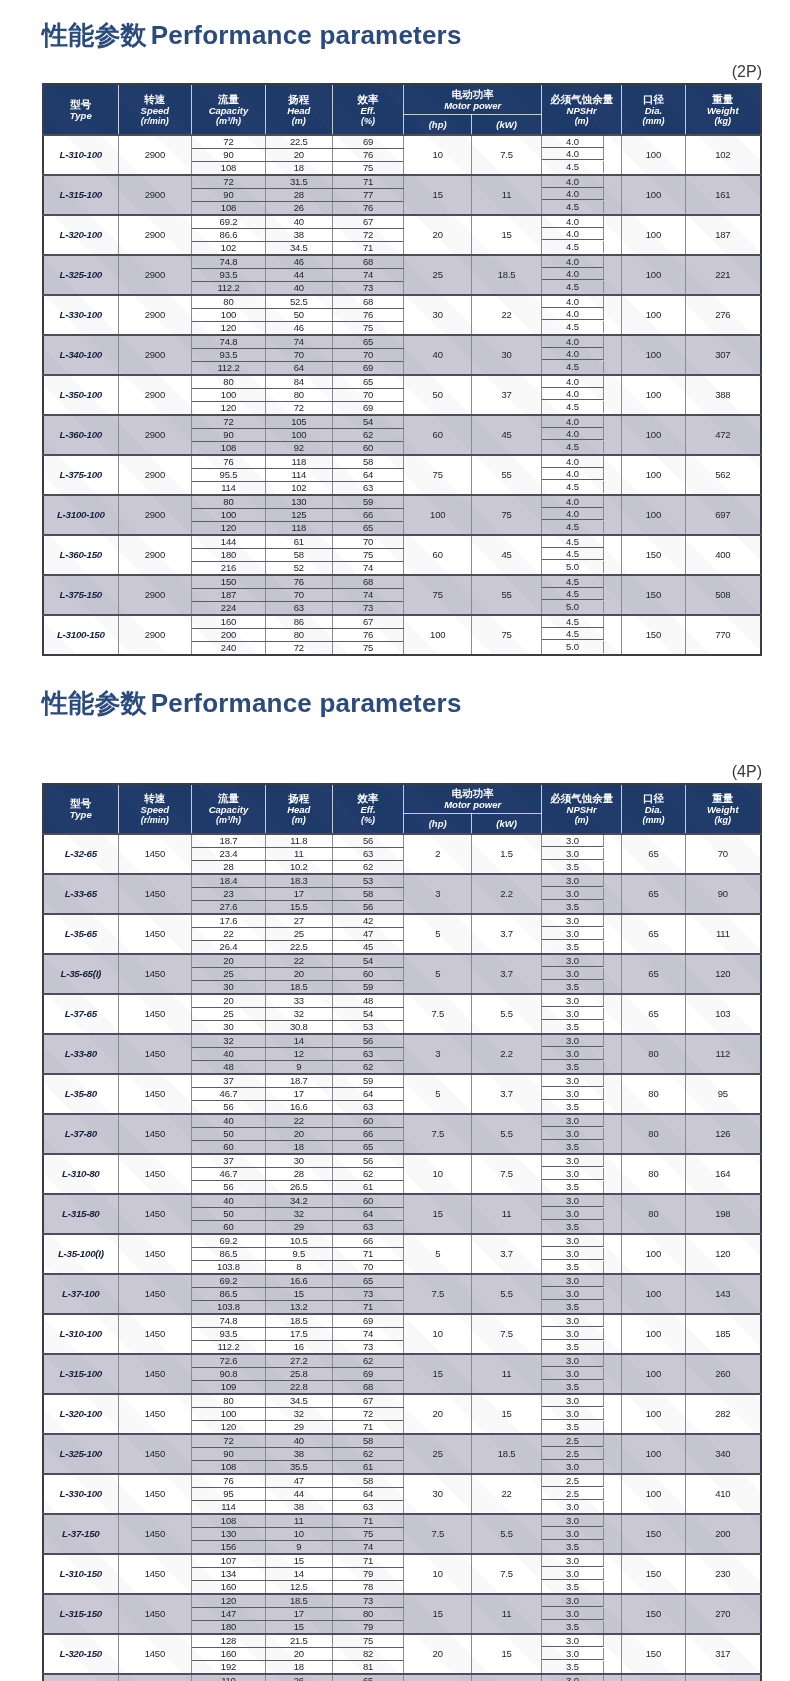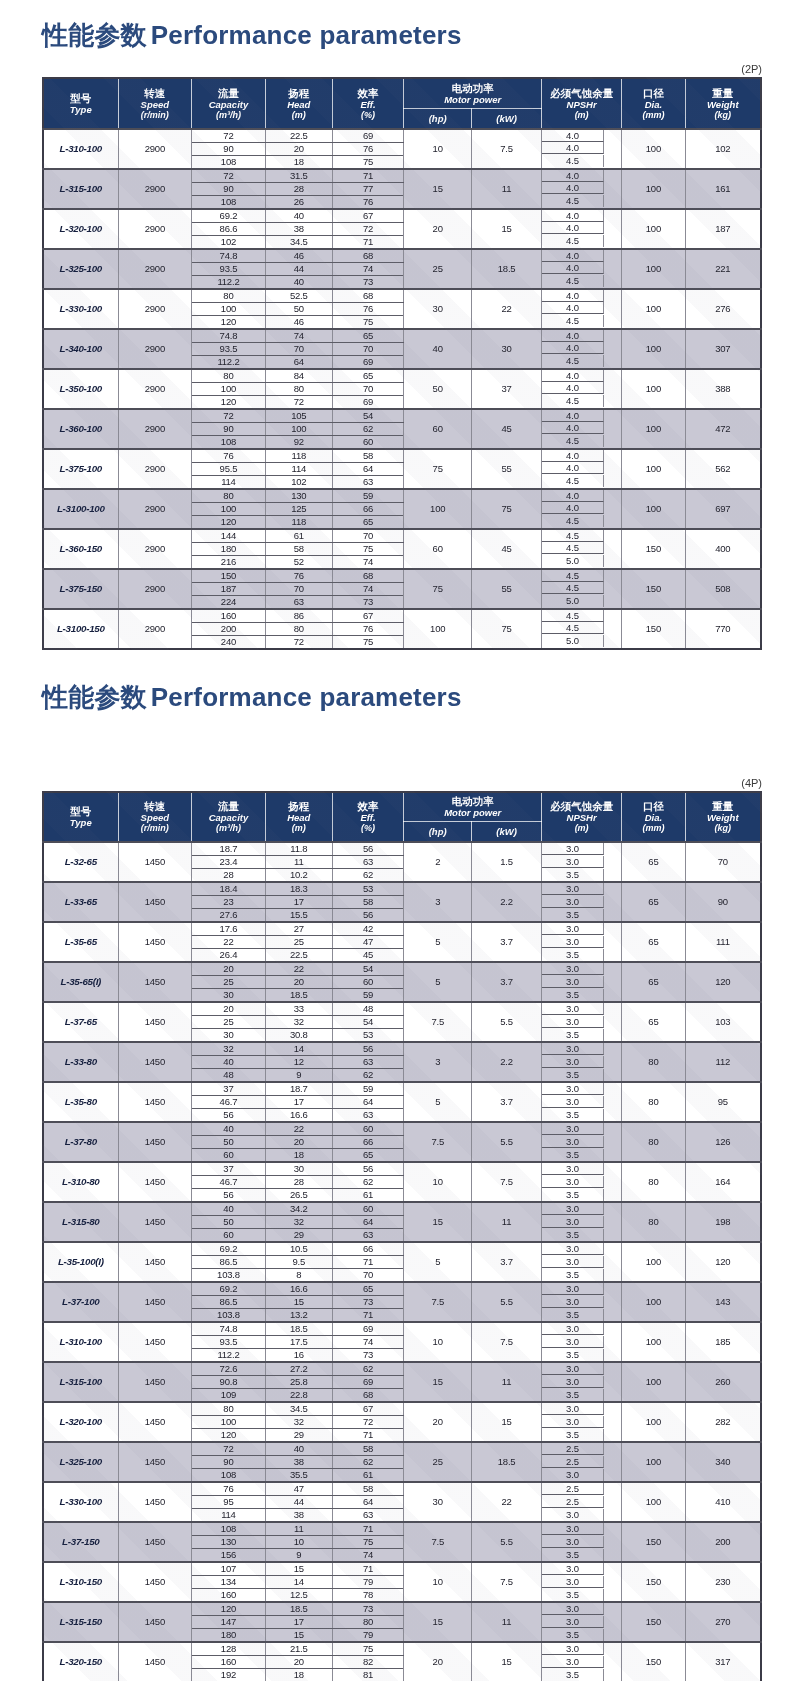--- a/index.html
+++ b/index.html
@@ -1,23 +1,23 @@
 <!DOCTYPE html>
 <html><head>
 <meta charset="utf-8">
 <style>
   html,body{margin:0;padding:0;background:#ffffff;}
   body{width:790px;font-family:"Liberation Sans",sans-serif;color:#222;}
   .page{padding:18px 28px 30px 42px;position:relative;}
   .section{position:relative;}
   .section-title{font-size:26px;font-weight:bold;color:#2b4a7d;margin:0;letter-spacing:.2px;}
   .section-title .en{margin-left:4px;}
-  .pole-tag{text-align:right;font-size:11px;color:#3a3a3a;margin:10px 0 2px 0;}
+  .pole-tag{text-align:right;font-size:16px;color:#3a3a3a;margin:10px 0 2px 0;}
   .section-4p .section-title{margin-top:30px;}
-  .section-4p .pole-tag{margin-top:62px;}
+  .section-4p .pole-tag{margin-top:42px;}
   .twrap{position:relative;}
   .watermark{position:absolute;inset:0;pointer-events:none;
     background:repeating-linear-gradient(45deg,rgba(110,110,135,.045) 0 26px,rgba(255,255,255,0) 26px 64px);}
   table.perf{width:100%;border-collapse:collapse;table-layout:fixed;border:2px solid #3b3b47;}
   
   thead th{background:#1e3a69;color:#fff;border:1px solid rgba(255,255,255,.75);
     padding:2px 1px;vertical-align:middle;font-weight:bold;}
   thead tr:first-child th{border-top-color:#1e3a69;}
   thead th:first-child{border-left-color:#1e3a69;}
   thead th:last-child{border-right-color:#1e3a69;}

